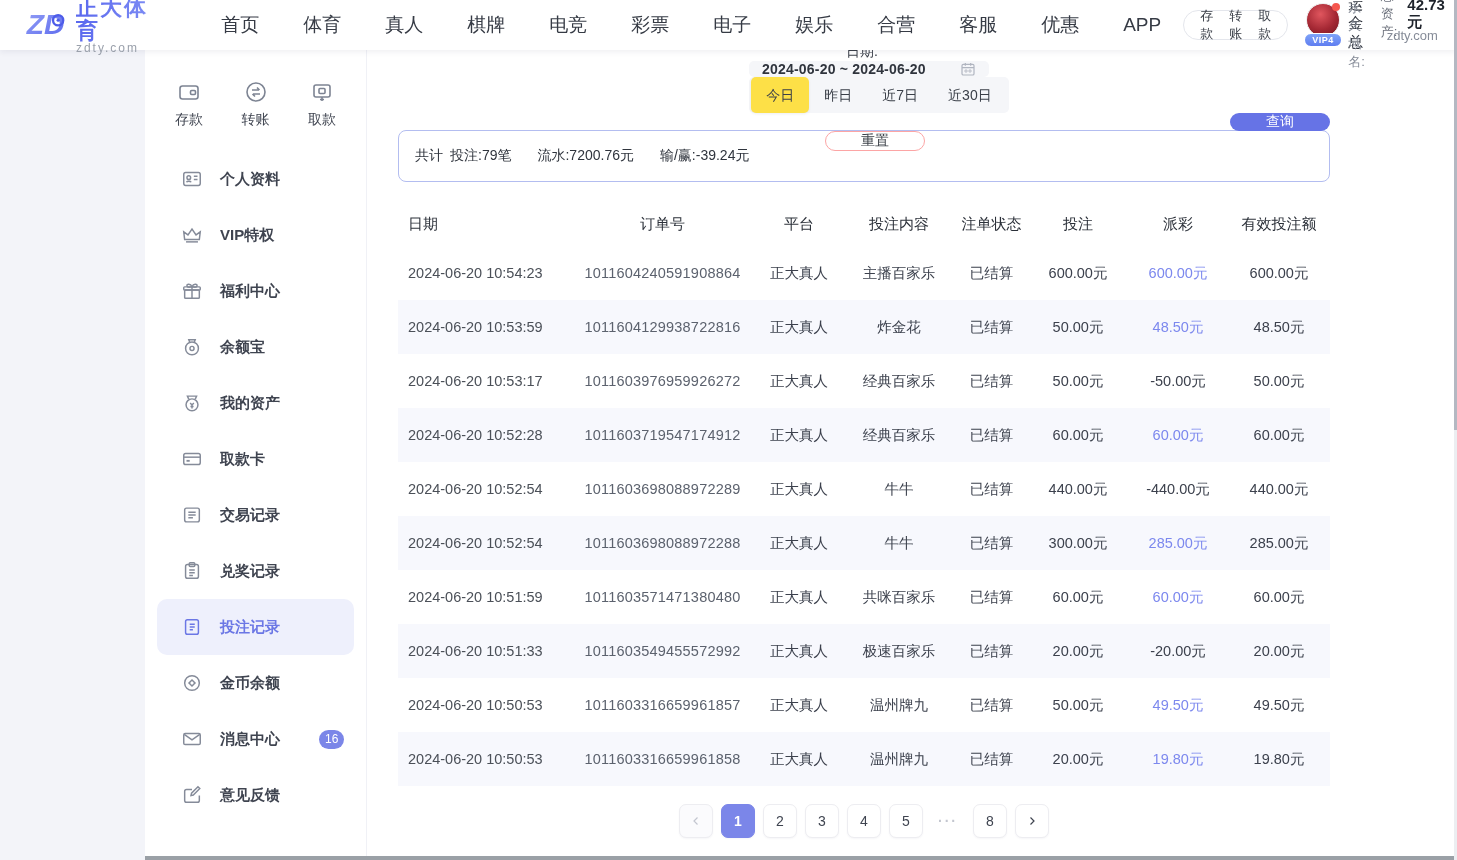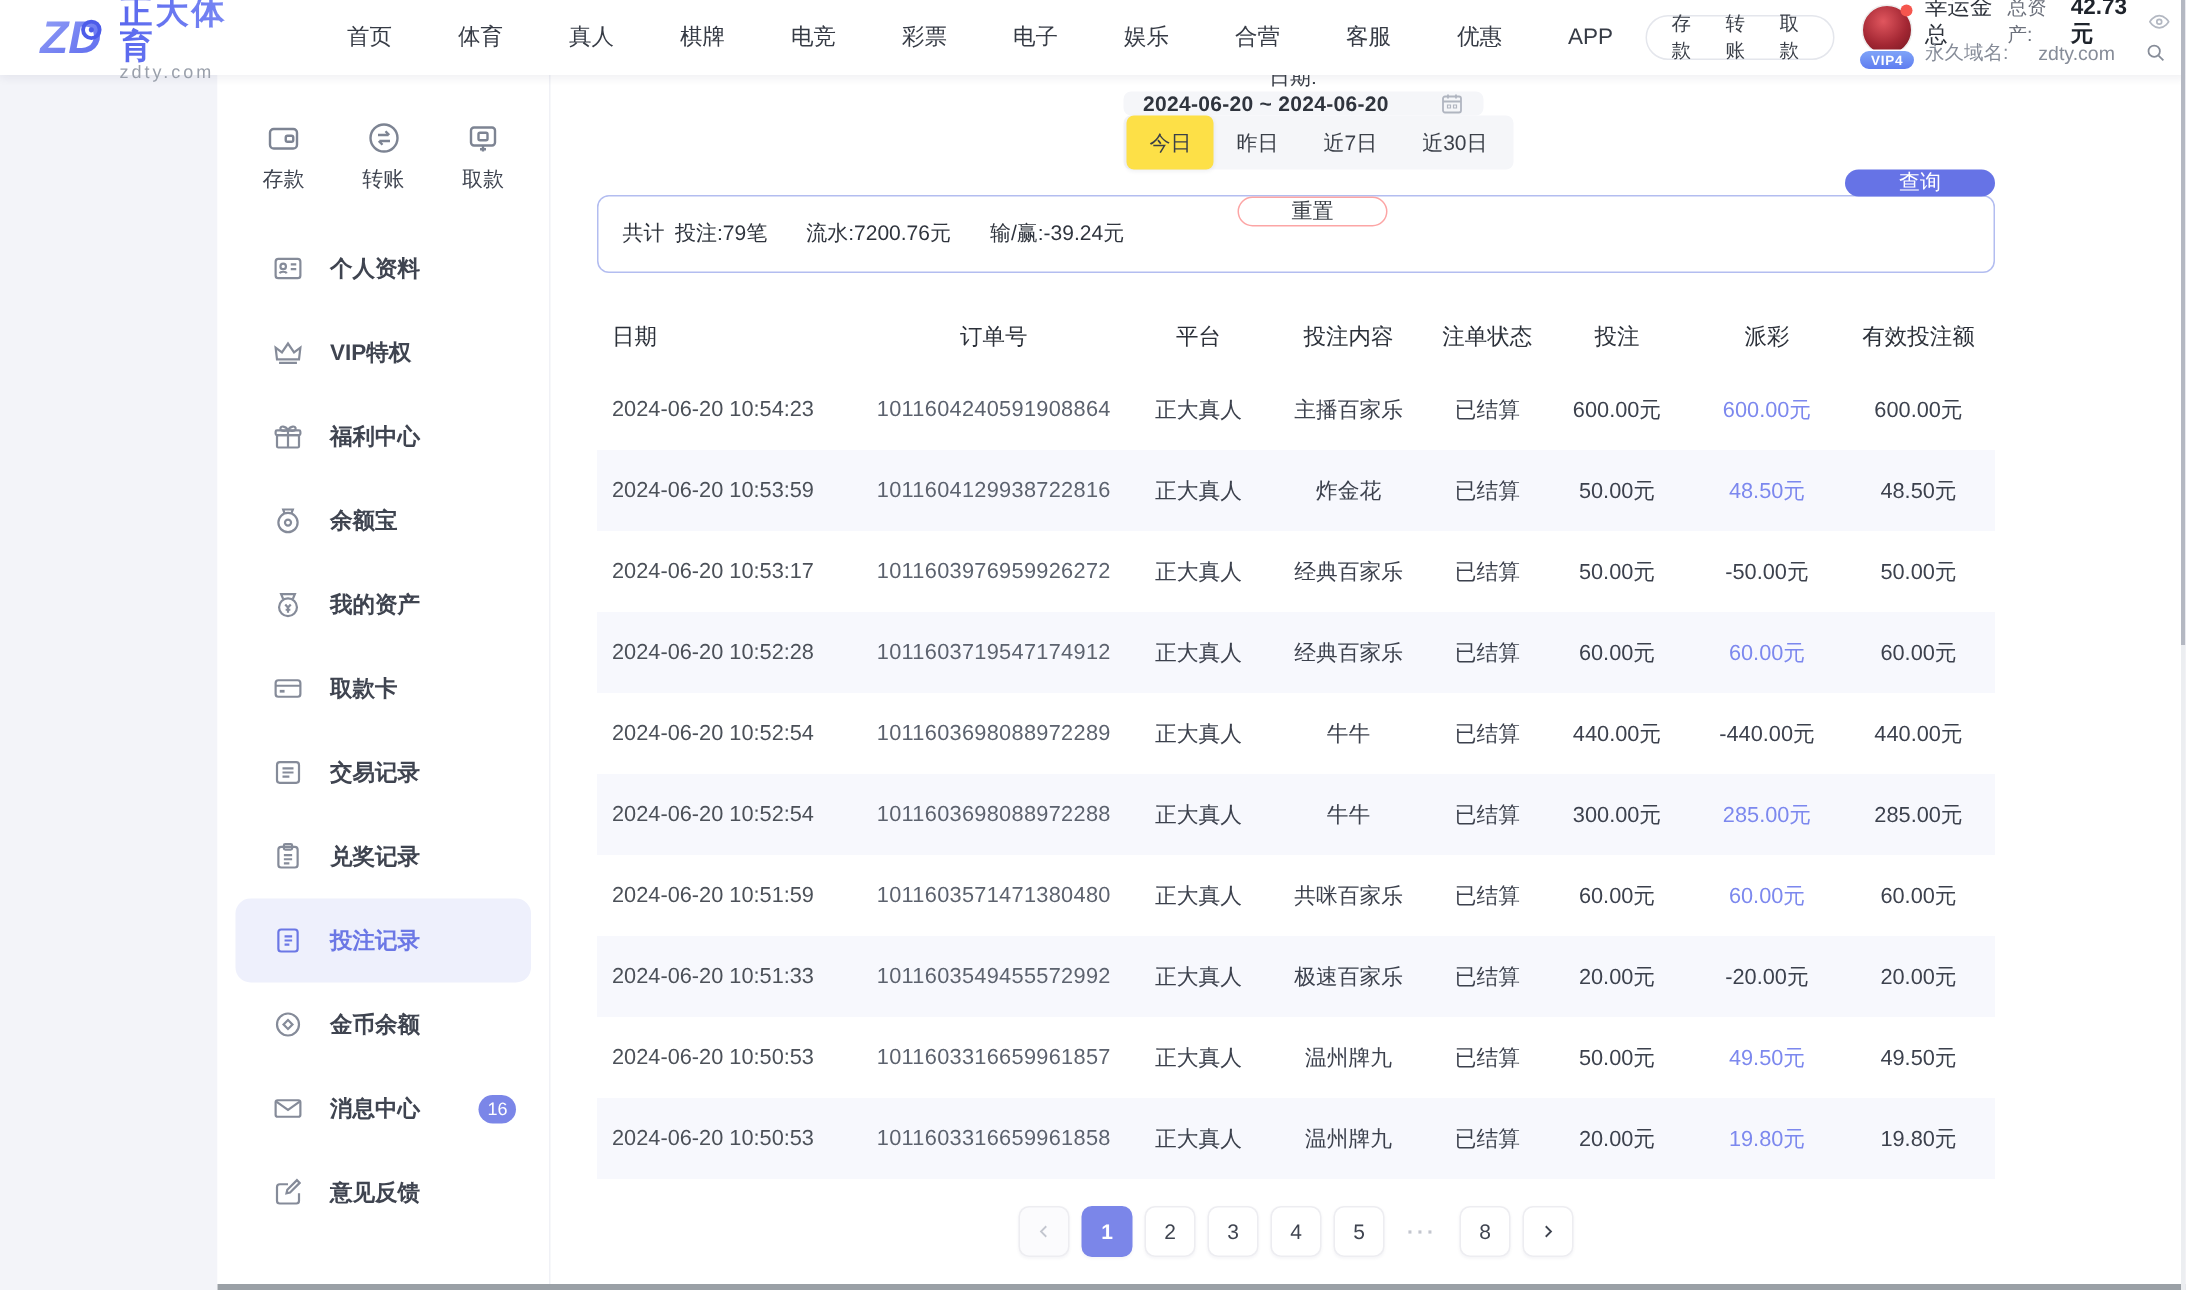--- a/index.html
+++ b/index.html
@@ -10,21 +10,21 @@
   
   .header { position:absolute; left:0; top:0; width:1457px; height:50px; background:#fff;
             box-shadow:0 2px 6px rgba(25,35,70,.07); z-index:10; display:flex; align-items:center; }
   .brand { display:flex; align-items:center; margin-left:26px; cursor:pointer; }
   .brand-mark { width:56px; height:42px; }
   .brand-text { margin-left:6px; line-height:1.05; }
   .brand-name { font-size:22px; font-weight:bold; background:linear-gradient(90deg,#5a68ee,#7c8bf4);
                 -webkit-background-clip:text; background-clip:text; color:transparent; letter-spacing:2px; }
   .brand-domain { font-size:12px; color:#9aa0ab; letter-spacing:2px; }
   .nav { display:flex; margin-left:48px; }
-  .nav-item { padding:0 22px; font-size:15px; color:#363b45; cursor:pointer; line-height:50px; white-space:nowrap; }
+  .nav-item { padding:0 22px; font-size:19px; color:#363b45; cursor:pointer; line-height:50px; white-space:nowrap; }
   .header-right { margin-left:auto; display:flex; align-items:center; margin-right:10px; }
   .wallet-pill { display:flex; align-items:center; border:1px solid #e4e6ec; border-radius:17px;
                  height:30px; padding:0 16px; gap:16px; }
   .wallet-pill span { font-size:13px; color:#3a3f48; cursor:pointer; }
   .user-block { display:flex; align-items:flex-start; margin-left:18px; }
   .avatar-wrap { position:relative; width:36px; height:44px; }
   .avatar { width:34px; height:34px; border-radius:50%;
             background:radial-gradient(circle at 42% 32%, #e0565e 0%, #a32733 55%, #6e1620 100%);
             border:1px solid #eee; cursor:pointer; }
   .avatar-dot { position:absolute; right:0; top:0; width:8px; height:8px; border-radius:50%; background:#f5564e; }

